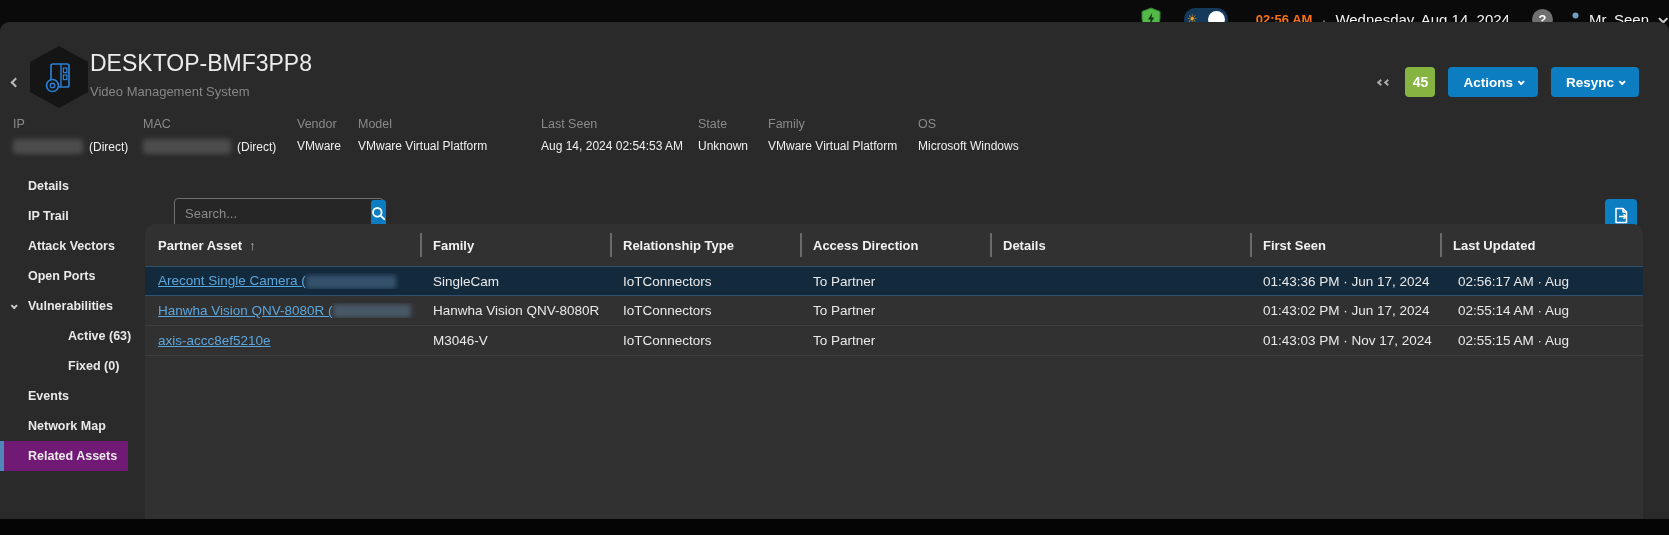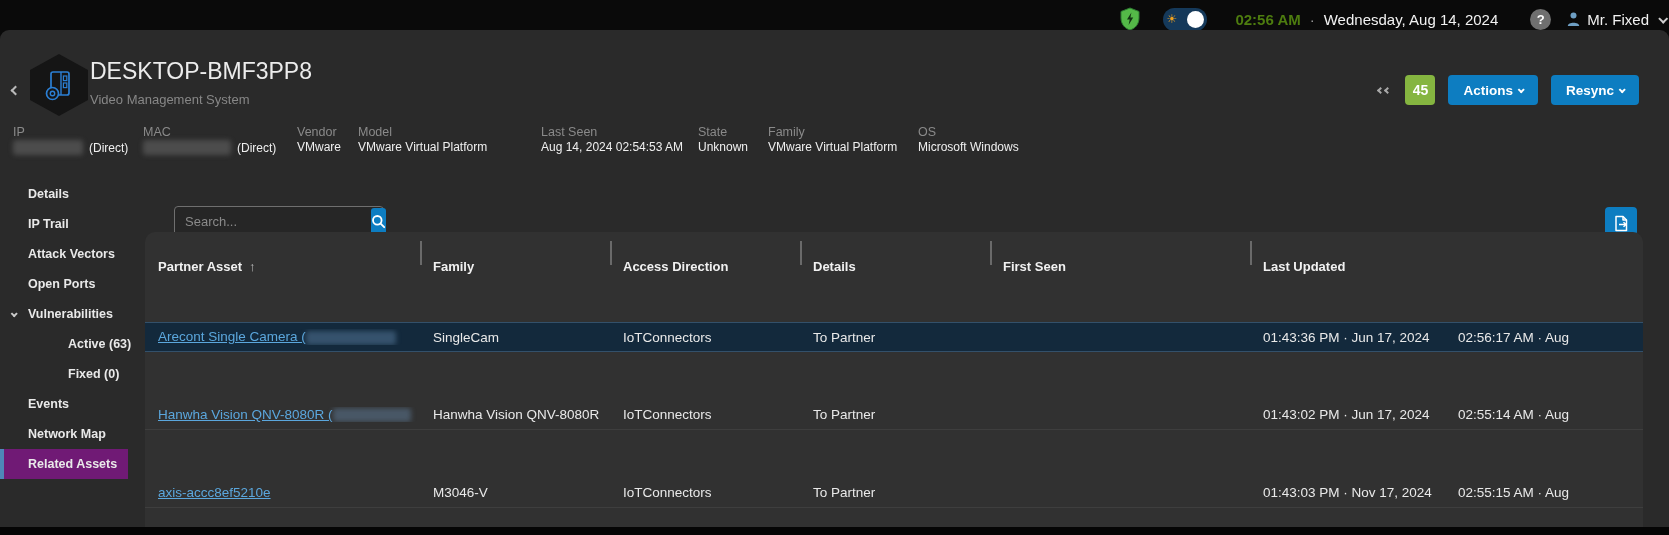--- a/index.html
+++ b/index.html
@@ -25,35 +25,35 @@
     padding-right:6px; overflow:hidden;
   }
   .topbar .shield { width:22px; height:24px; margin-right:22px; }
   .theme-toggle {
     width:44px; height:23px; border-radius:12px; background:#15395a;
     display:flex; align-items:center; justify-content:space-between;
     padding:0 3px; margin-right:28px; cursor:pointer;
   }
   .theme-toggle .sun { color:#f0a21f; font-size:12px; line-height:1; }
   .theme-toggle .knob { width:17px; height:17px; border-radius:50%; background:#ffffff; }
-  .tb-time { font-size:15px; font-weight:700; color:#4d7c0f; }
+  .tb-time { font-size:13px; font-weight:700; color:#f97316; }
   .tb-dot  { margin:0 9px; color:#9a9a9a; font-size:15px; }
-  .tb-date { font-size:15px; color:#f2f2f2; margin-right:32px; }
+  .tb-date { font-size:15px; color:#f2f2f2; margin-right:22px; }
   .help-badge {
     width:21px; height:21px; border-radius:50%; background:#6f6f6f; color:#fff;
     font-size:13px; font-weight:700; display:flex; align-items:center; justify-content:center;
     margin-right:16px; cursor:pointer;
   }
   .user-group { display:flex; align-items:center; gap:7px; cursor:pointer; }
   .user-group .uname { font-size:15px; color:#f2f2f2; }
   .user-group .chev { color:#cfcfcf; margin-left:3px; margin-right:-3px; }
 
   
   .main {
-    position:absolute; left:0; top:30px; width:1669px; height:497px;
+    position:absolute; left:0; top:22px; width:1669px; height:497px;
     background:#2a2a2a; border-radius:9px 9px 0 0; overflow:hidden;
   }
 
   
   .back-btn { position:absolute; left:12px; top:50px; color:#b9b9b9; cursor:pointer; }
   .hexicon {
     position:absolute; left:30px; top:24px; width:58px; height:62px;
     background:#151515;
     clip-path:polygon(50% 0%,100% 26%,100% 74%,50% 100%,0% 74%,0% 26%);
     display:flex; align-items:center; justify-content:center;
@@ -69,21 +69,21 @@
   }
   .btn-blue {
     height:30px; background:#0d7dc1; border:none; border-radius:4px; color:#fff;
     font-family:inherit; font-size:13.5px; font-weight:600; padding:0 15px;
     display:flex; align-items:center; gap:5px; cursor:pointer;
   }
   .btn-blue .chev { color:#fff; }
 
   
   .info-field { position:absolute; top:95px; }
-  .info-field .lbl { font-size:12.5px; color:#8a8a8a; margin-bottom:1px; }
+  .info-field .lbl { font-size:12.5px; color:#8a8a8a; margin-bottom:8px; }
   .info-field .val { font-size:12px; color:#efefef; white-space:nowrap; display:flex; align-items:center; gap:6px; }
 
   .redact {
     display:inline-block; height:15px; border-radius:3px;
     background:rgba(150,150,150,0.32); filter:blur(2.5px); vertical-align:middle;
   }
   .link-redact { background:rgba(110,150,190,0.38); height:14px; }
 
   
   .sidebar { position:absolute; left:0; top:149px; width:145px; }
@@ -121,31 +121,31 @@
   }
 
   
   .panel {
     position:absolute; left:145px; top:202px; width:1498px; height:295px;
     background:#313131; border-radius:10px 10px 0 0; overflow:hidden;
   }
   .grid-cols { display:grid; grid-template-columns:275px 190px 190px 190px 260px 190px 203px; }
   .t-head { height:42px; }
   .t-head .hcell {
-    position:relative; display:flex; align-items:flex-end; padding:14px 0 0 13px;
+    position:relative; display:flex; align-items:flex-start; padding:14px 0 0 13px;
     font-size:13px; font-weight:700; color:#f1f1f1; white-space:nowrap; cursor:pointer;
   }
   .t-head .hcell + .hcell { padding-left:13px; }
   .t-head .hcell + .hcell::before {
     content:""; position:absolute; left:0; top:9px; width:2px; height:24px; background:#6a6a6a;
   }
   .sort-arrow { color:#bdbdbd; font-weight:400; margin-left:7px; font-size:13px; }
 
   .t-row { height:30px; align-items:center; border-bottom:1px solid #3e3e3e;
-           font-size:13.5px; color:#e9e9e9;margin-top:48px; }
+           font-size:13.5px; color:#e9e9e9; }
   .t-row .cell { padding-left:13px; white-space:nowrap; overflow:hidden; }
   .t-row .cell.right { text-align:right; padding-right:30px; }
   .t-row .cell.lastu { padding-left:18px; }
   .t-row.highlighted { background:#13293c; border-top:1px solid #33506a; border-bottom:1px solid #33506a; }
   .cell-link { color:#5ba7dd; text-decoration:underline; cursor:pointer; }
 
   svg { display:block; }
 </style>
 </head>
 <body>
@@ -165,21 +165,21 @@
   <span class="tb-dot">·</span>
   <span class="tb-date">Wednesday, Aug 14, 2024</span>
   <span class="help-badge">?</span>
   <span class="user-group">
     <span>
       <svg width="13" height="15" viewBox="0 0 13 15">
         <circle cx="6.5" cy="3.6" r="3" fill="#6e9fc4"></circle>
         <path d="M0.8 14 C0.8 9.8 12.2 9.8 12.2 14 Z" fill="#6e9fc4"></path>
       </svg>
     </span>
-    <span class="uname">Mr. Fixed</span>
+    <span class="uname">Mr. Seen</span>
     <span class="chev down"></span>
   </span>
 </div>
 
 <div class="main">
 
   <span class="back-btn"><span class="chev left"></span></span>
 
   <div class="hexicon">
     <svg width="34" height="36" viewBox="0 0 34 36">
@@ -307,20 +307,23 @@
 
     <div class="t-head grid-cols">
       <div class="hcell">
         <span>Partner Asset</span>
         <span class="sort-arrow">↑</span>
       </div>
       <div class="hcell">
           <span>Family</span>
         </div>
       <div class="hcell">
+          <span>Relationship Type</span>
+        </div>
+      <div class="hcell">
           <span>Access Direction</span>
         </div>
       <div class="hcell">
           <span>Details</span>
         </div>
       <div class="hcell">
           <span>First Seen</span>
         </div>
       <div class="hcell">
           <span>Last Updated</span>

